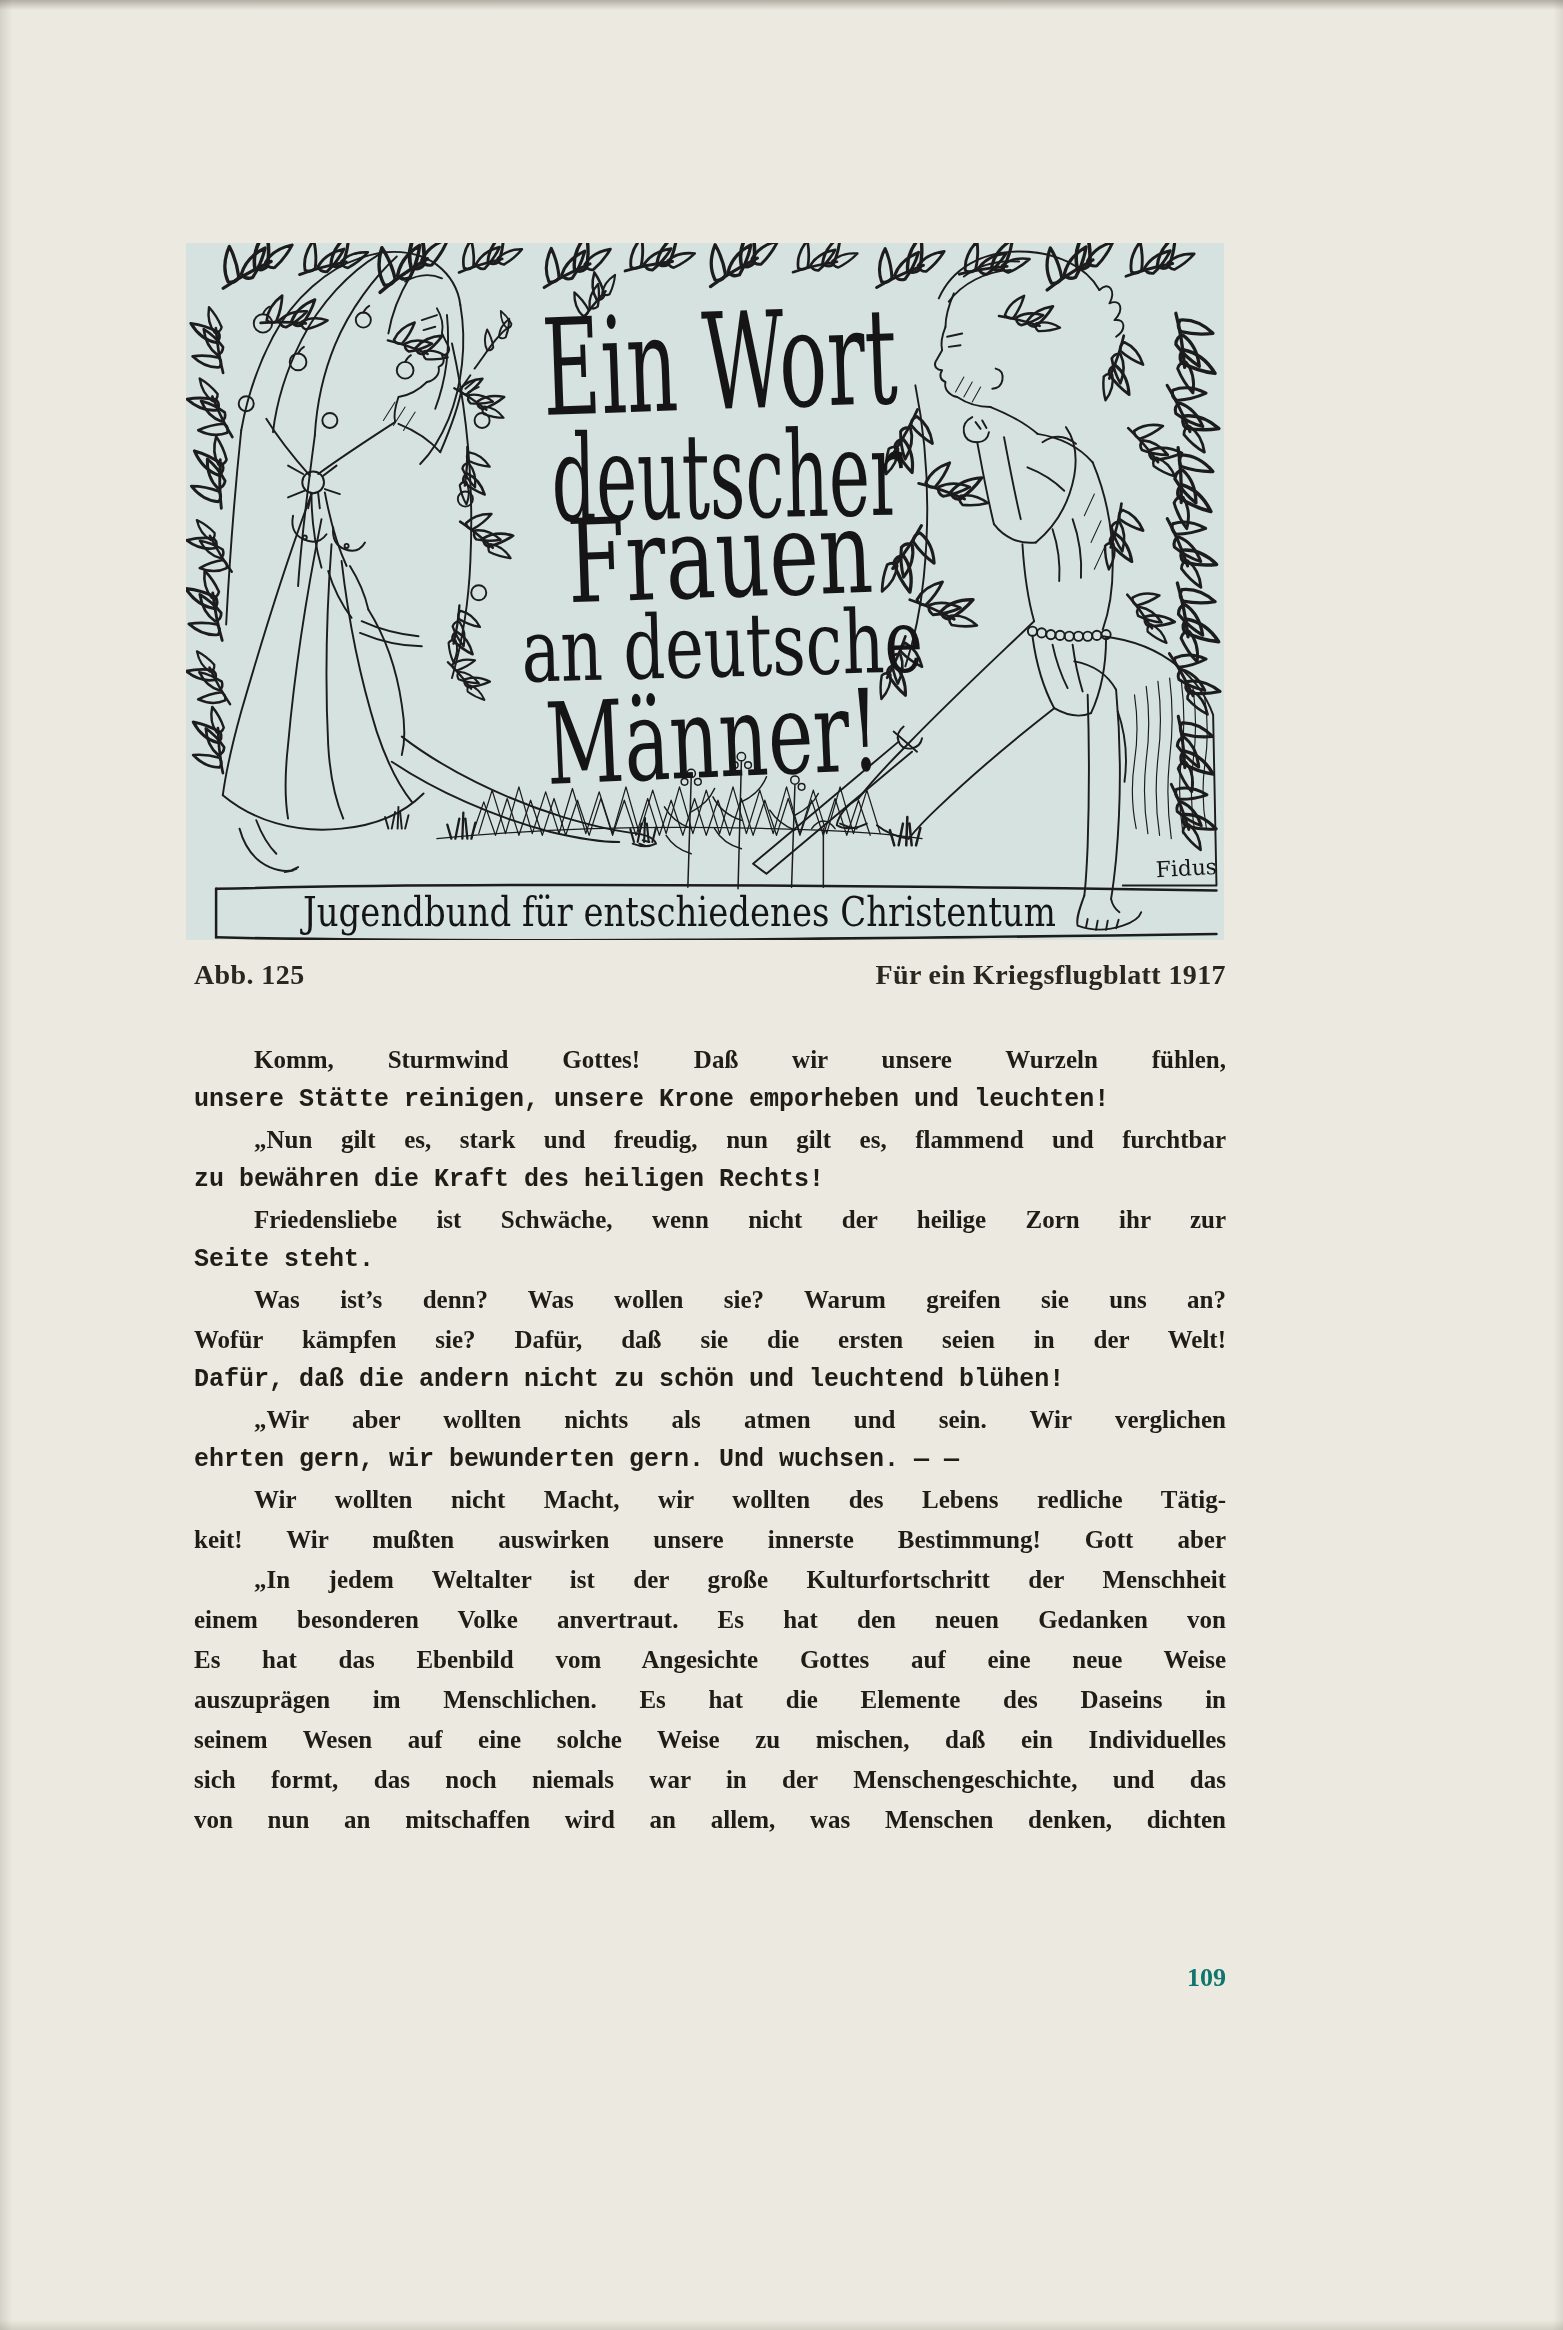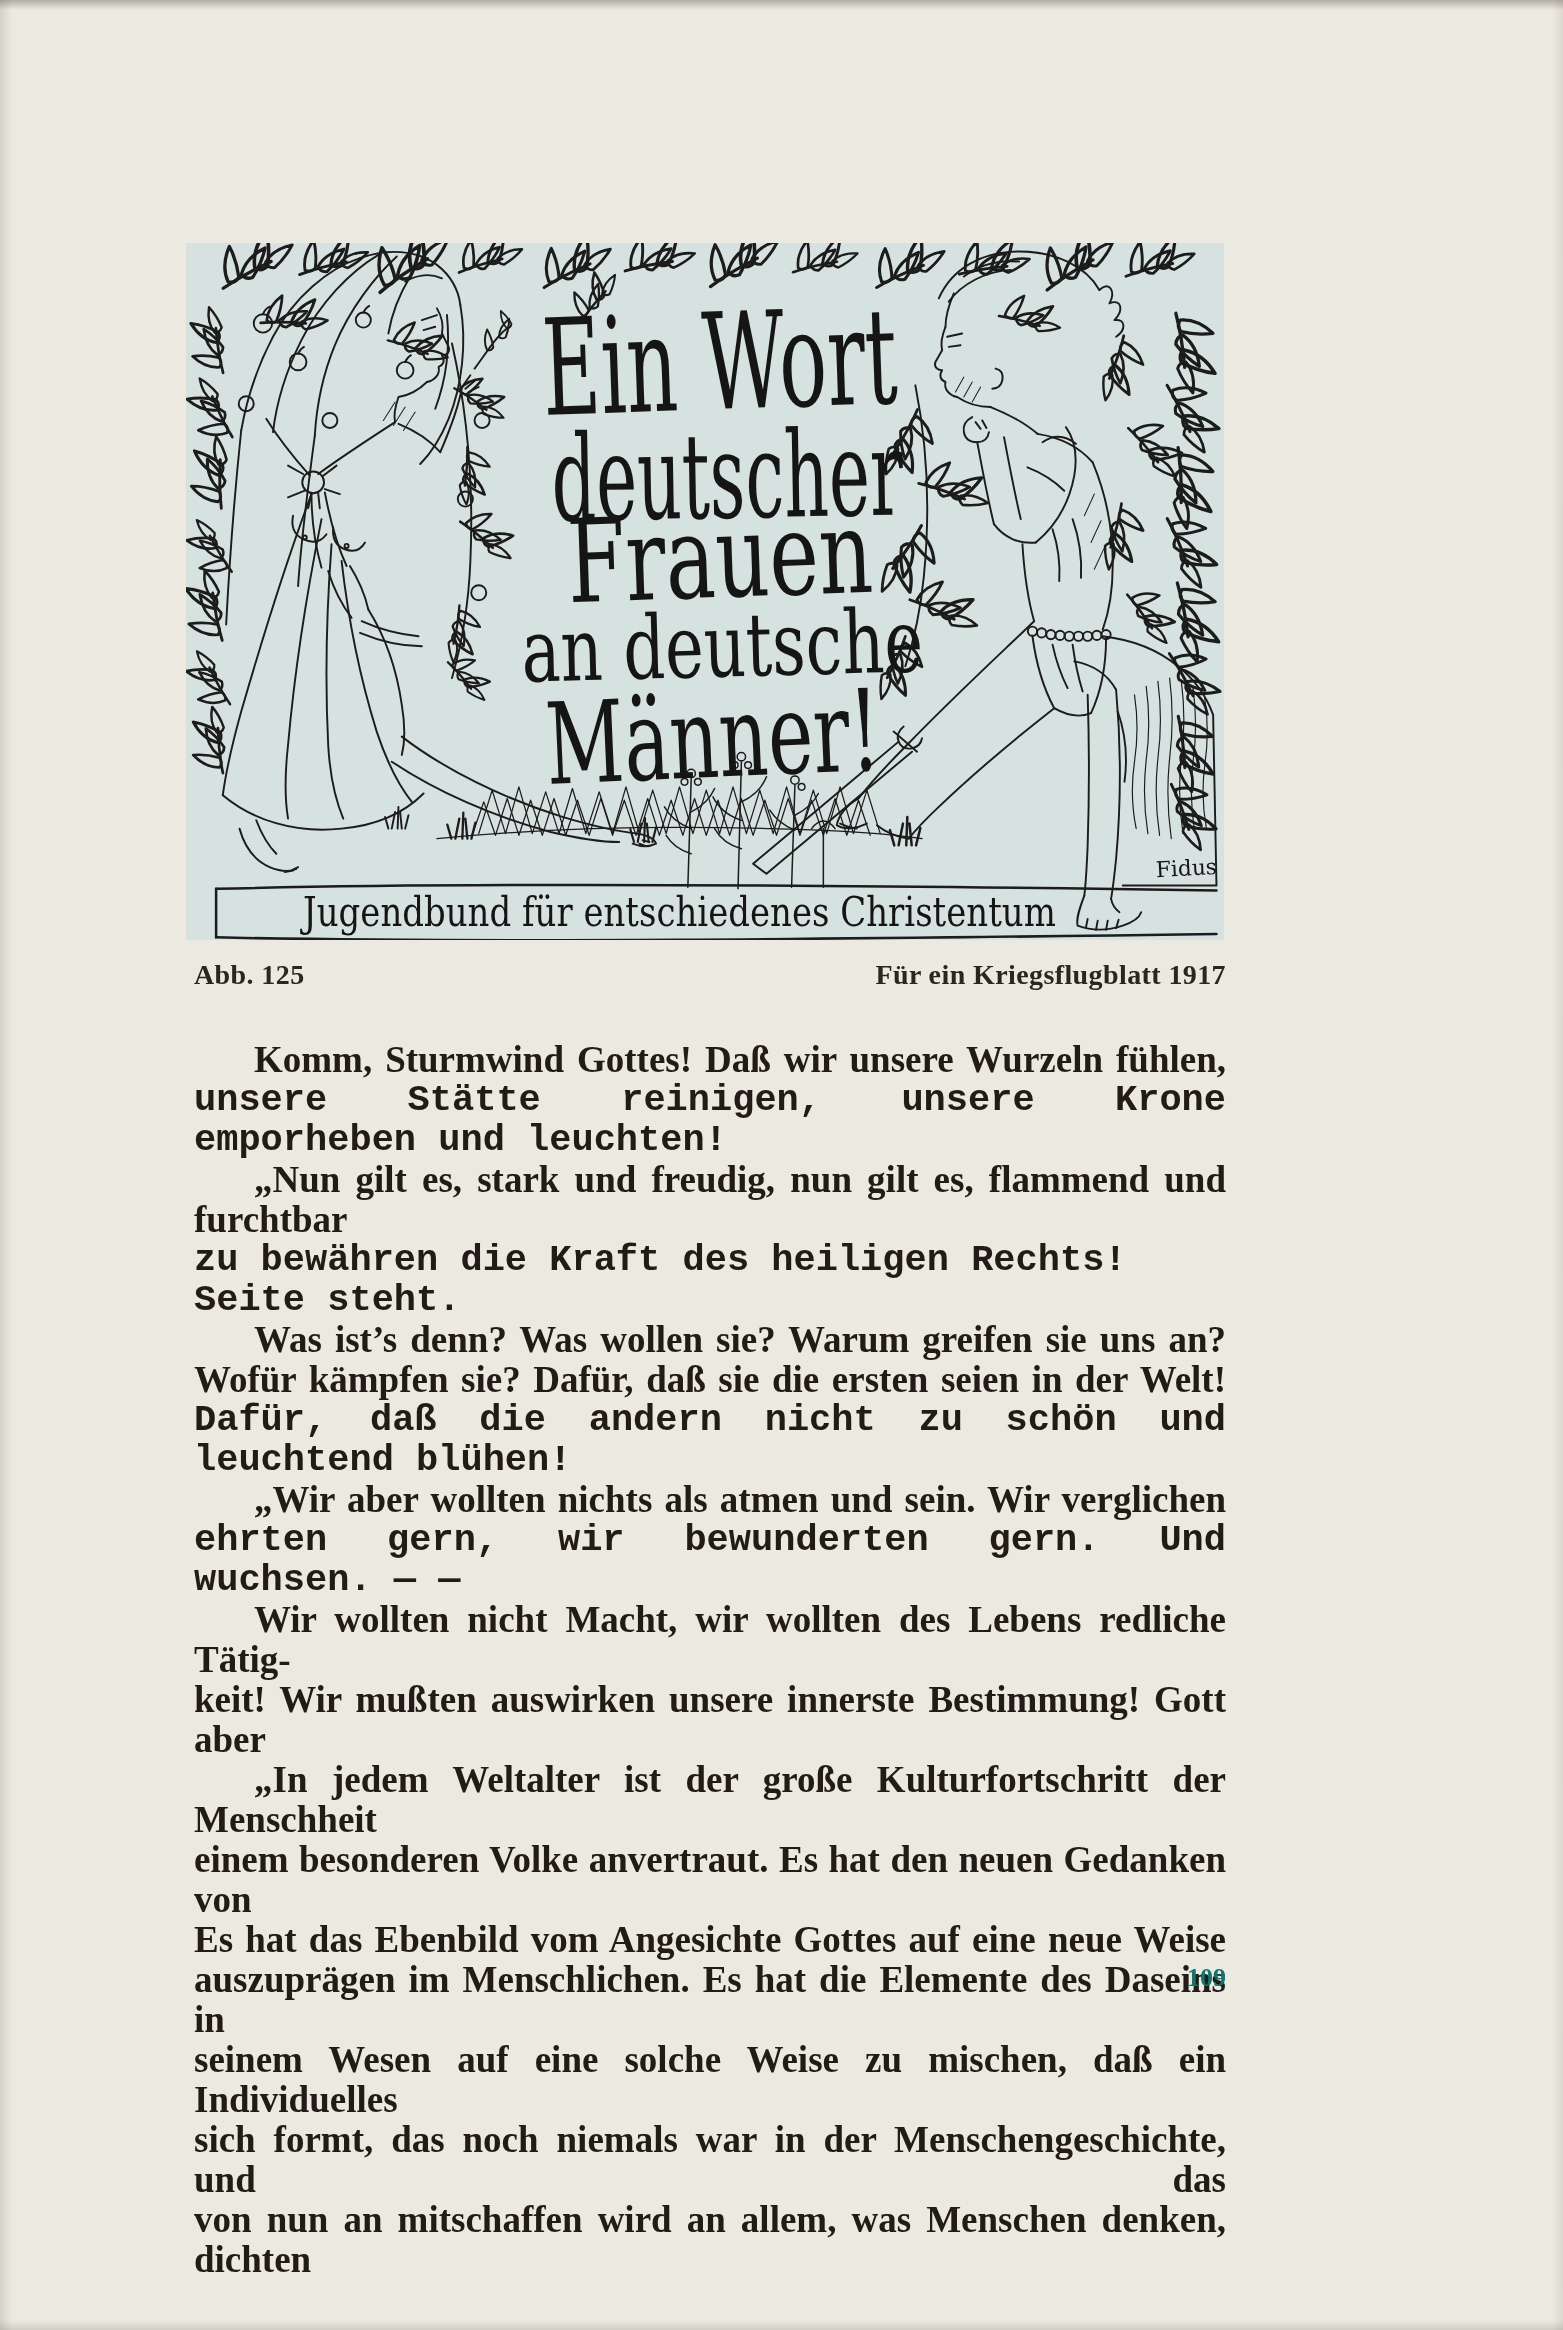--- a/index.html
+++ b/index.html
@@ -18,21 +18,21 @@
   .illustration{
     position:absolute;left:186px;top:243px;width:1038px;height:697px;
   }
   .caption-row{
     position:absolute;left:194px;top:959px;width:1032px;
     display:flex;justify-content:space-between;align-items:flex-start;
     font-weight:700;font-size:28px;color:#2a2620;letter-spacing:0.4px;
   }
   .body-text{
     position:absolute;left:194px;top:1040px;width:1032px;
-    font-weight:700;font-size:37px;line-height:40px;color:#211d16;
+    font-weight:700;font-size:25px;line-height:40px;color:#211d16;
   }
   .bline{text-align:justify;text-align-last:justify;}
   .bline.lastline{text-align-last:left;font-family:Liberation Mono, monospace;}
   .bline.indent{text-indent:60px;}
   .page-number{
     position:absolute;left:194px;top:1963px;width:1032px;text-align:right;
     font-weight:700;font-size:26px;color:#0f766e;
   }
 </style>
 </head>
@@ -309,20 +309,21 @@
 <div class="caption-row">
   <span>Abb. 125</span>
   <span>Für ein Kriegsflugblatt 1917</span>
 </div>
 
 <div class="body-text">
     <div class="bline indent">Komm, Sturmwind Gottes! Daß wir unsere Wurzeln fühlen,</div>
     <div class="bline lastline">unsere Stätte reinigen, unsere Krone emporheben und leuchten!</div>
     <div class="bline indent">„Nun gilt es, stark und freudig, nun gilt es, flammend und furchtbar</div>
     <div class="bline lastline">zu bewähren die Kraft des heiligen Rechts!</div>
+    <div class="bline indent">Friedensliebe ist Schwäche, wenn nicht der heilige Zorn ihr zur</div>
     <div class="bline lastline">Seite steht.</div>
     <div class="bline indent">Was ist’s denn? Was wollen sie? Warum greifen sie uns an?</div>
     <div class="bline">Wofür kämpfen sie? Dafür, daß sie die ersten seien in der Welt!</div>
     <div class="bline lastline">Dafür, daß die andern nicht zu schön und leuchtend blühen!</div>
     <div class="bline indent">„Wir aber wollten nichts als atmen und sein. Wir verglichen</div>
     <div class="bline lastline">ehrten gern, wir bewunderten gern. Und wuchsen. — —</div>
     <div class="bline indent">Wir wollten nicht Macht, wir wollten des Lebens redliche Tätig-</div>
     <div class="bline">keit! Wir mußten auswirken unsere innerste Bestimmung! Gott aber</div>
     <div class="bline indent">„In jedem Weltalter ist der große Kulturfortschritt der Menschheit</div>
     <div class="bline">einem besonderen Volke anvertraut. Es hat den neuen Gedanken von</div>

